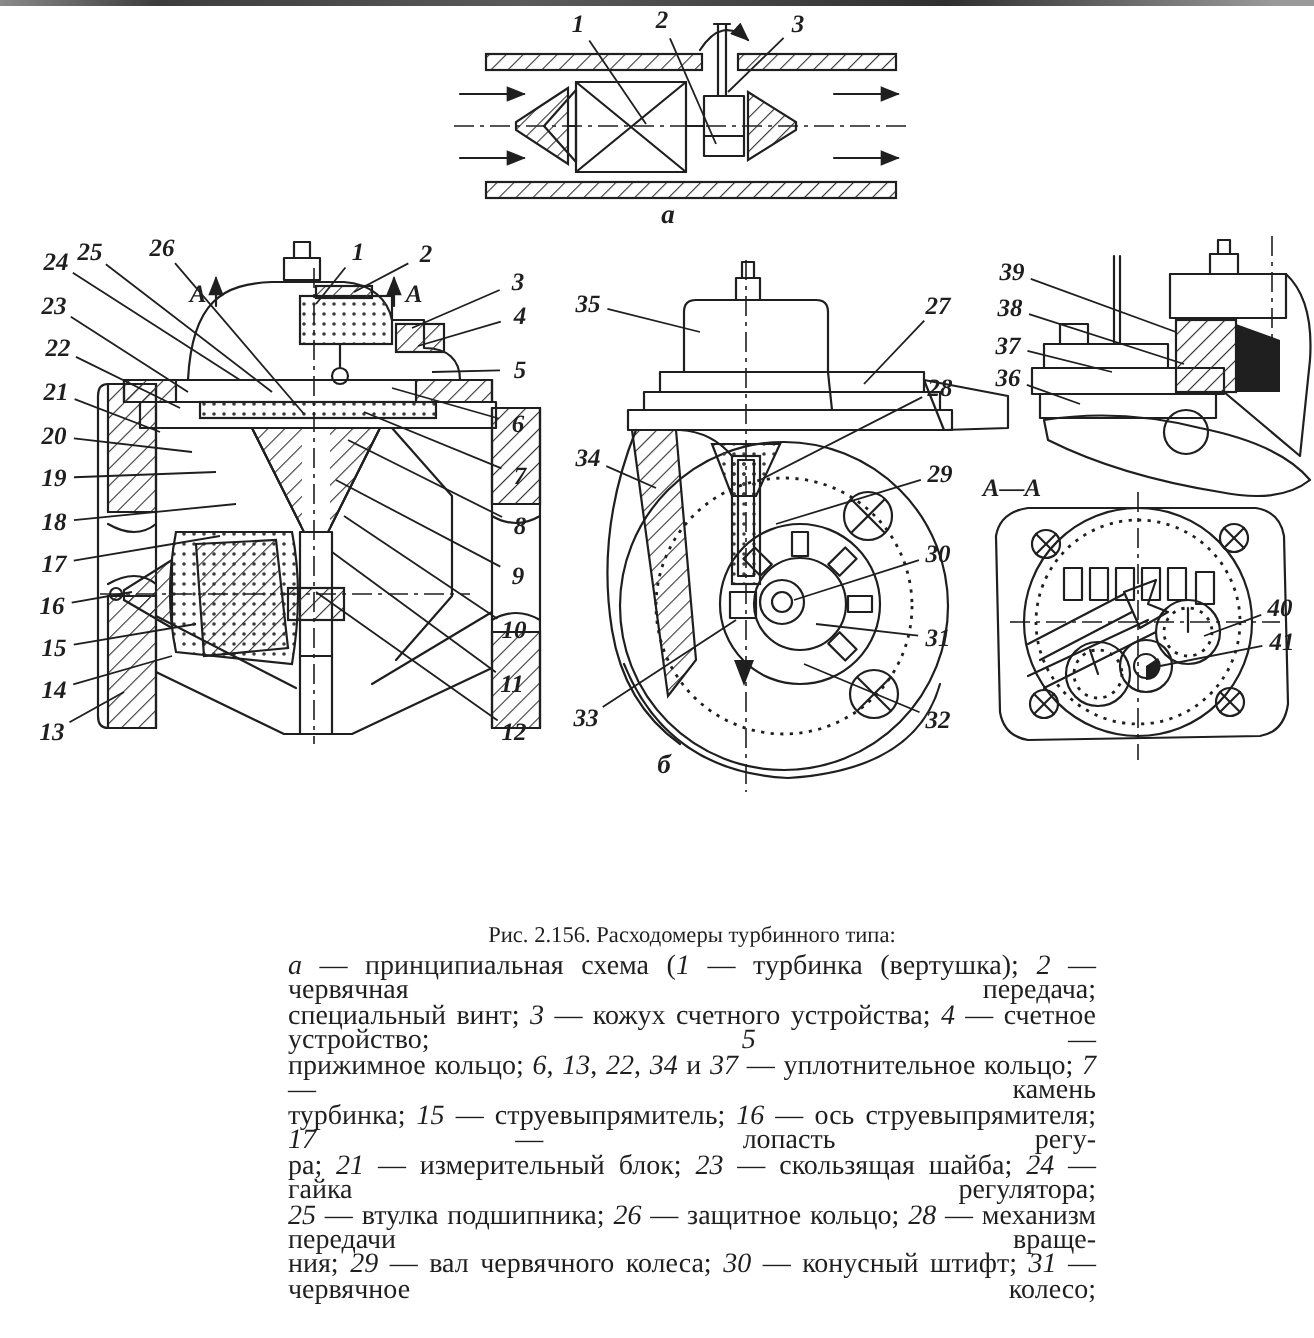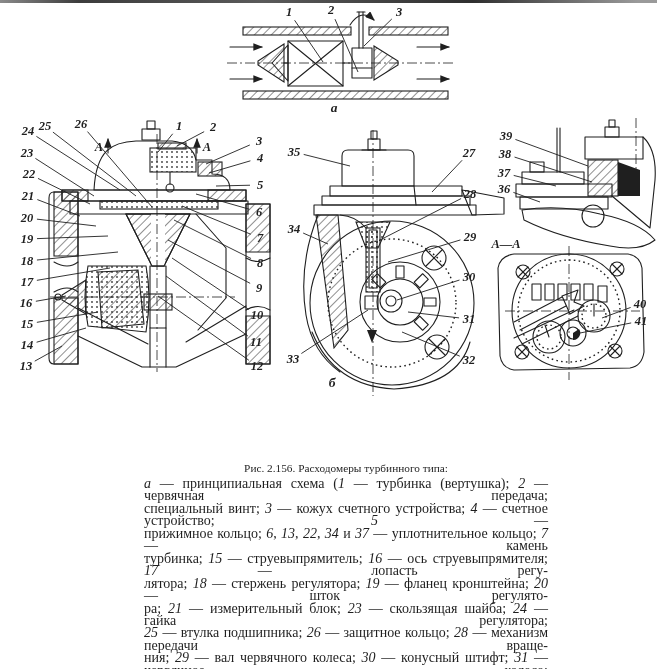--- a/index.html
+++ b/index.html
@@ -336,20 +336,19 @@
       </g>
   </svg>
 
   <div class="caption">
     <div class="cap-title">Рис. 2.156. Расходомеры турбинного типа:</div>
     <div id="cap-body">
         <div class="cap-line"><i>а</i> — принципиальная схема (<i>1</i> — турбинка (вертушка); <i>2</i> — червячная передача;</div>
         <div class="cap-line">специальный винт; <i>3</i> — кожух счетного устройства; <i>4</i> — счетное устройство; <i>5</i> —</div>
         <div class="cap-line">прижимное кольцо; <i>6</i>, <i>13</i>, <i>22</i>, <i>34</i> и <i>37</i> — уплотнительное кольцо; <i>7</i> — камень</div>
         <div class="cap-line">турбинка; <i>15</i> — струевыпрямитель; <i>16</i> — ось струевыпрямителя; <i>17</i> — лопасть регу-</div>
-        <div class="cap-line">лятора; <i>18</i> — стержень регулятора; <i>19</i> — фланец кронштейна; <i>20</i> — шток регулято-</div>
         <div class="cap-line">ра; <i>21</i> — измерительный блок; <i>23</i> — скользящая шайба; <i>24</i> — гайка регулятора;</div>
         <div class="cap-line"><i>25</i> — втулка подшипника; <i>26</i> — защитное кольцо; <i>28</i> — механизм передачи враще-</div>
         <div class="cap-line">ния; <i>29</i> — вал червячного колеса; <i>30</i> — конусный штифт; <i>31</i> — червячное колесо;</div>
         <div class="cap-line last">та; <i>41</i> — магнит)</div>
       </div>
   </div>
 </div>
 
 </body></html>

